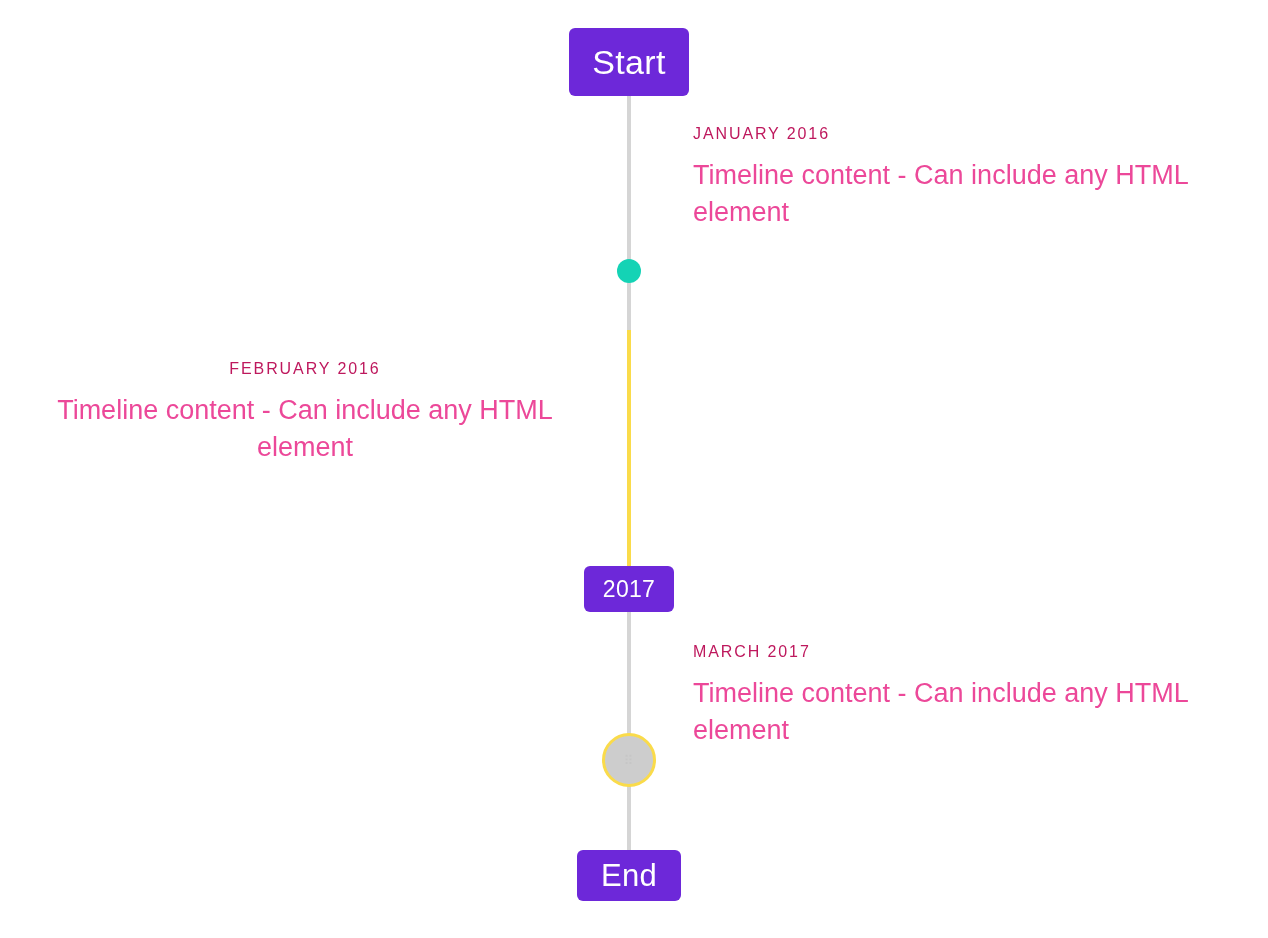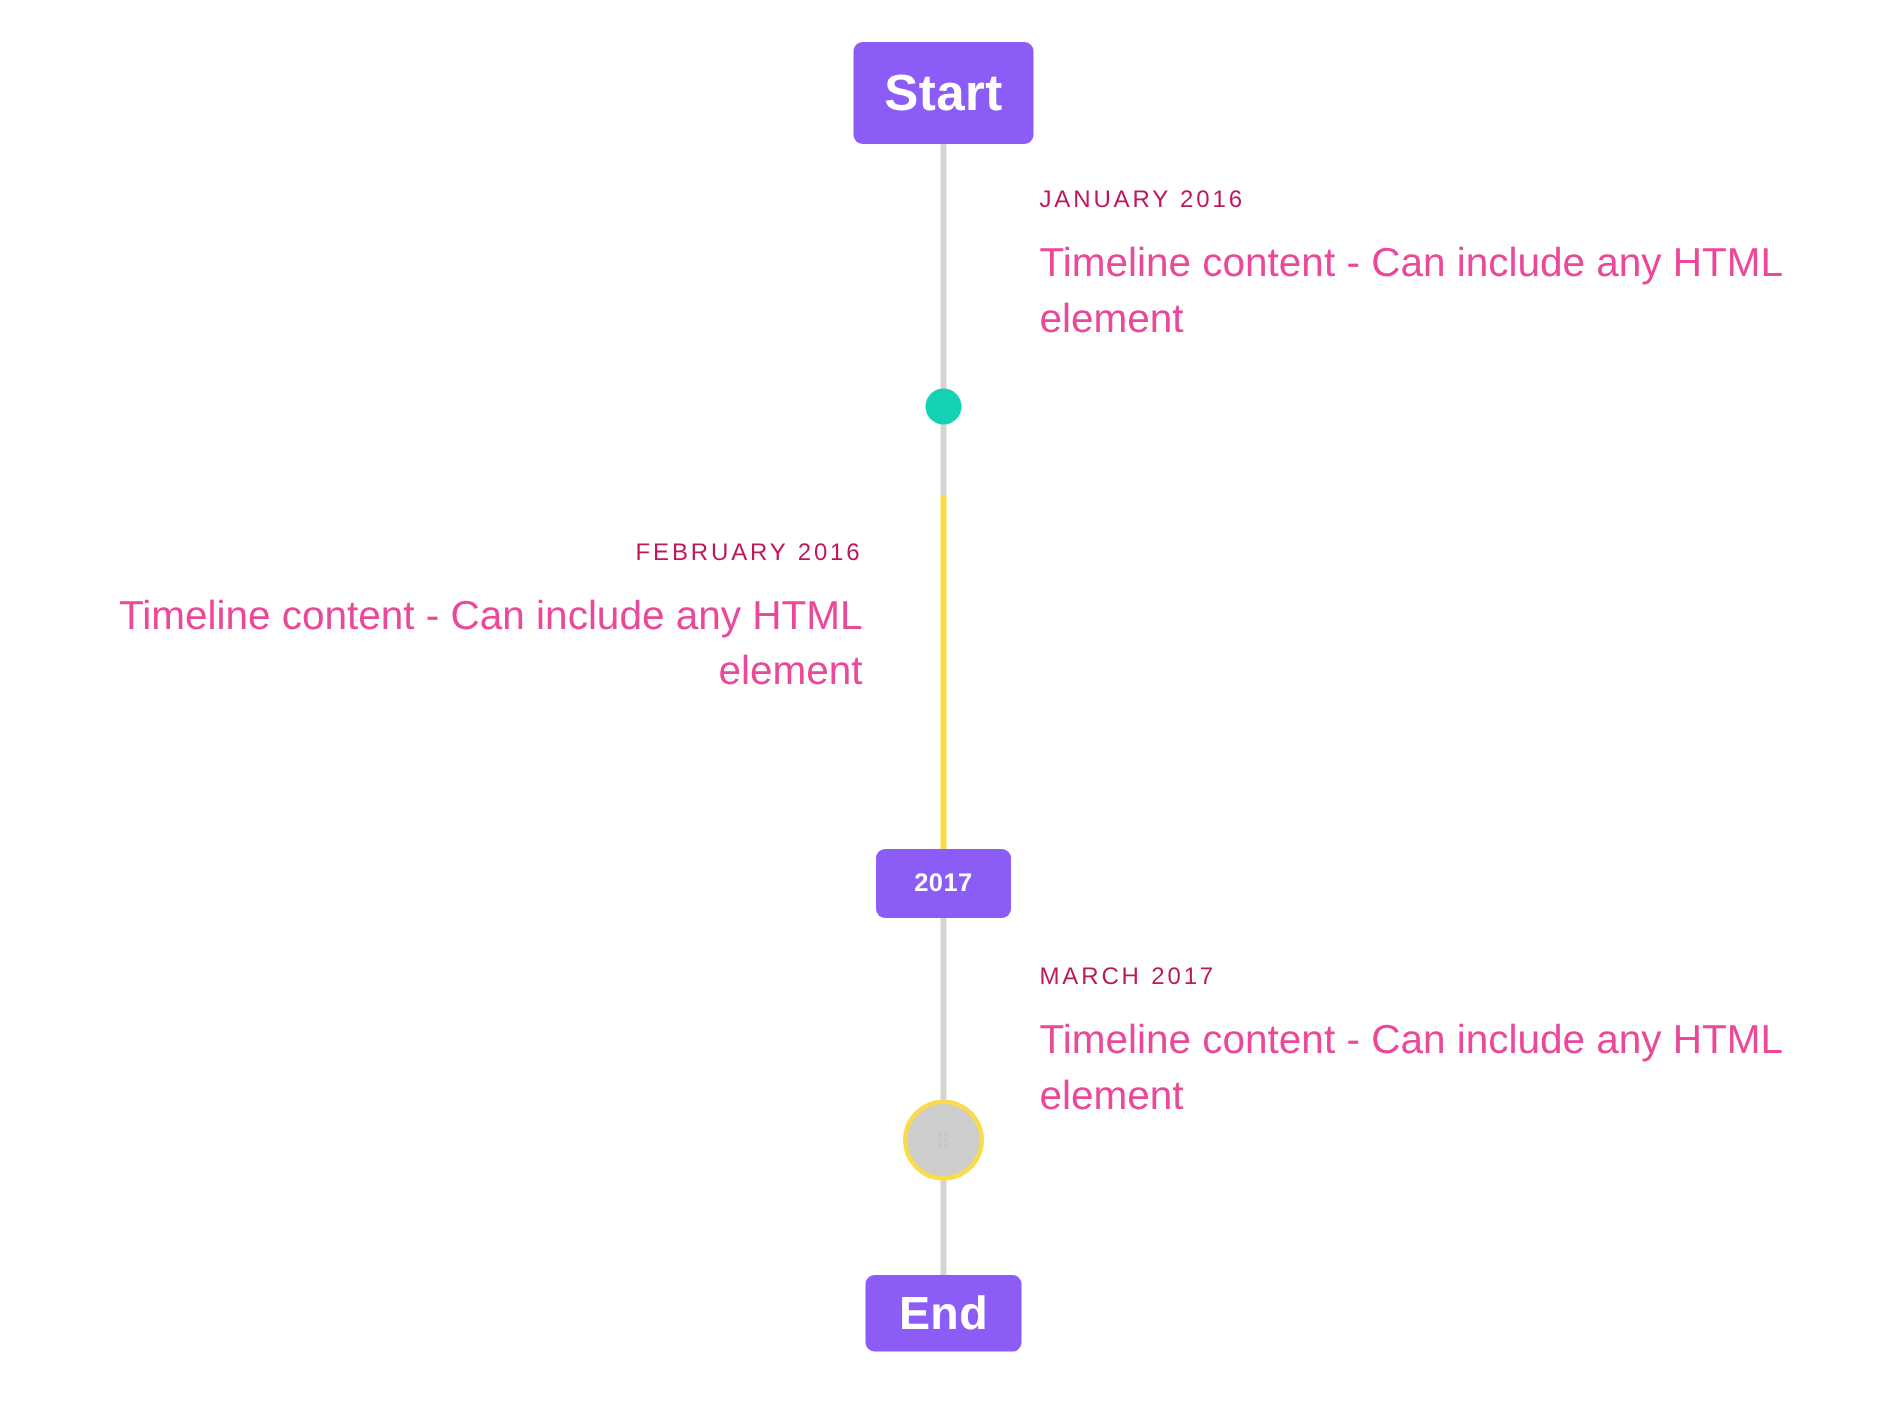--- a/index.html
+++ b/index.html
@@ -29,40 +29,40 @@
     width: 4px;
     background: #d5d5d5;
   }
   .rail-top      { top: 96px;  height: 234px; }
   .rail-yellow   { top: 330px; height: 236px; background: #fadb4a; }
   .rail-bottom   { top: 612px; height: 238px; }
 
   
   .cap {
     position: absolute;
-    background: #8b5cf6;
+    background: #6d28d9;
     color: #ffffff;
     border-radius: 6px;
     display: flex;
     align-items: center;
     justify-content: center;
-    font-weight: 700;
+    font-weight: 400;
     letter-spacing: 0.3px;
     white-space: nowrap;
     z-index: 4;
   }
   .cap-start {
     left: 569px; top: 28px;
     width: 120px; height: 68px;
     font-size: 34px;
   }
   .cap-mid {
     left: 584px; top: 566px;
     width: 90px; height: 46px;
-    font-size: 17px;
+    font-size: 23px;
   }
   .cap-end {
     left: 577px; top: 850px;
     width: 104px; height: 51px;
     font-size: 31px;
   }
 
   
   .event {
     position: absolute;
@@ -76,21 +76,21 @@
   .event-body {
     position: absolute;
     width: 540px;
   }
   .side-right .event-body {
     left: 693px;
     text-align: left;
   }
   .side-left .event-body {
     left: 35px;
-    text-align: right;
+    text-align: center;
   }
 
   .event-date {
     font-size: 16px;
     font-weight: normal;
     letter-spacing: 1.9px;
     color: #be185d;
     margin: 0 0 14px 0;
     line-height: 1.1;
   }

